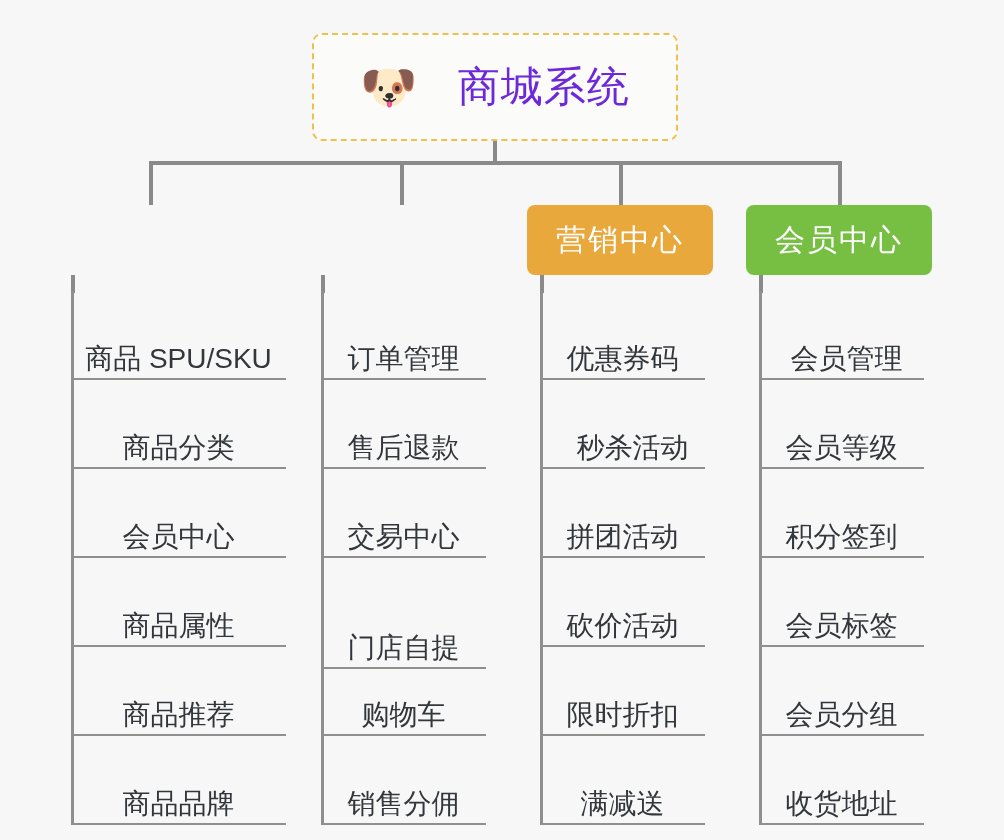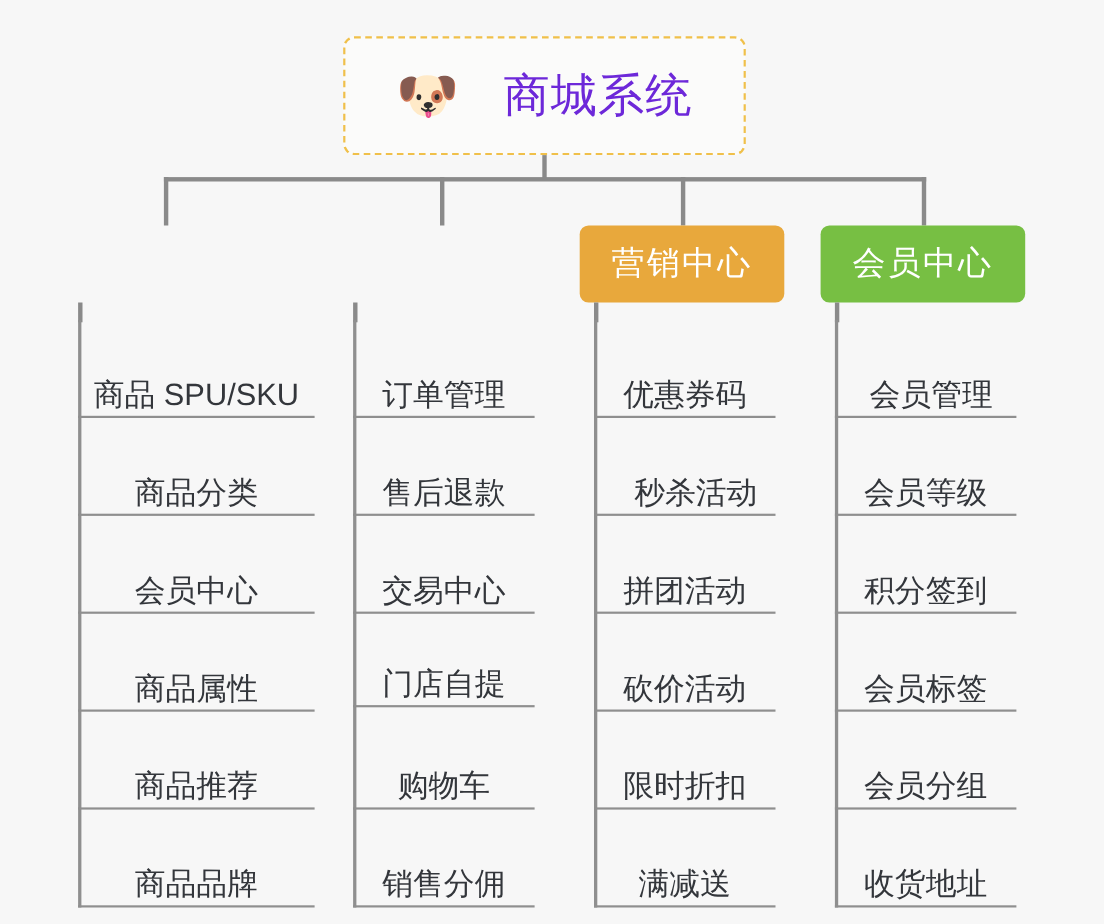--- a/index.html
+++ b/index.html
@@ -161,21 +161,21 @@
       <div class="leaf-trunk" style="height: 534px;"></div>
       <div class="leaf" style="top: 0px; height: 89px; width: 165px;">
         <span class="leaf-label">订单管理</span>
       </div>
       <div class="leaf" style="top: 89px; height: 89px; width: 165px;">
         <span class="leaf-label">售后退款</span>
       </div>
       <div class="leaf" style="top: 178px; height: 89px; width: 165px;">
         <span class="leaf-label">交易中心</span>
       </div>
-      <div class="leaf" style="top: 267px; height: 85px; width: 165px;">
+      <div class="leaf" style="top: 267px; height: 111px; width: 165px;">
         <span class="leaf-label">门店自提</span>
       </div>
       <div class="leaf" style="top: 356px; height: 89px; width: 165px;">
         <span class="leaf-label">购物车</span>
       </div>
       <div class="leaf" style="top: 445px; height: 89px; width: 165px;">
         <span class="leaf-label">销售分佣</span>
       </div>
     </div>
   <div class="leaf-col" style="left:540px; top:291px; width:165px;">

